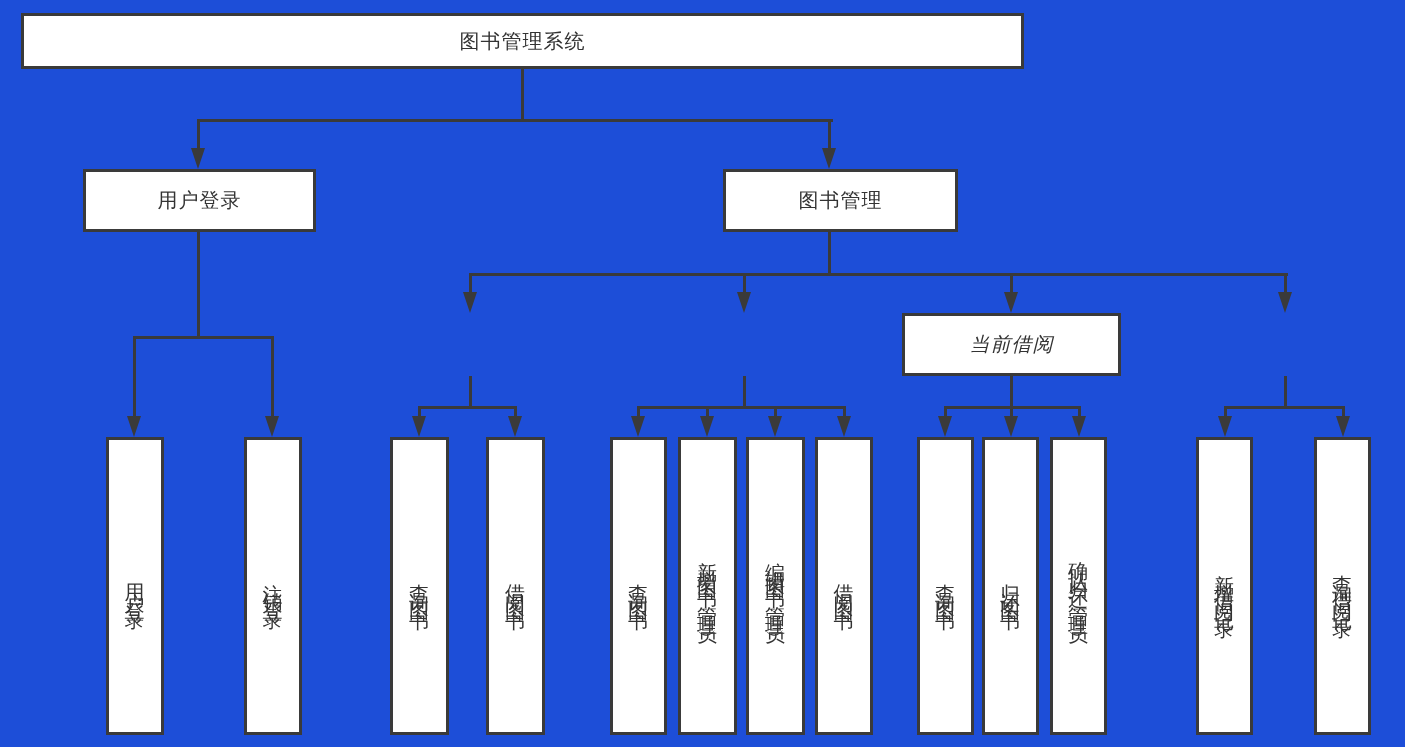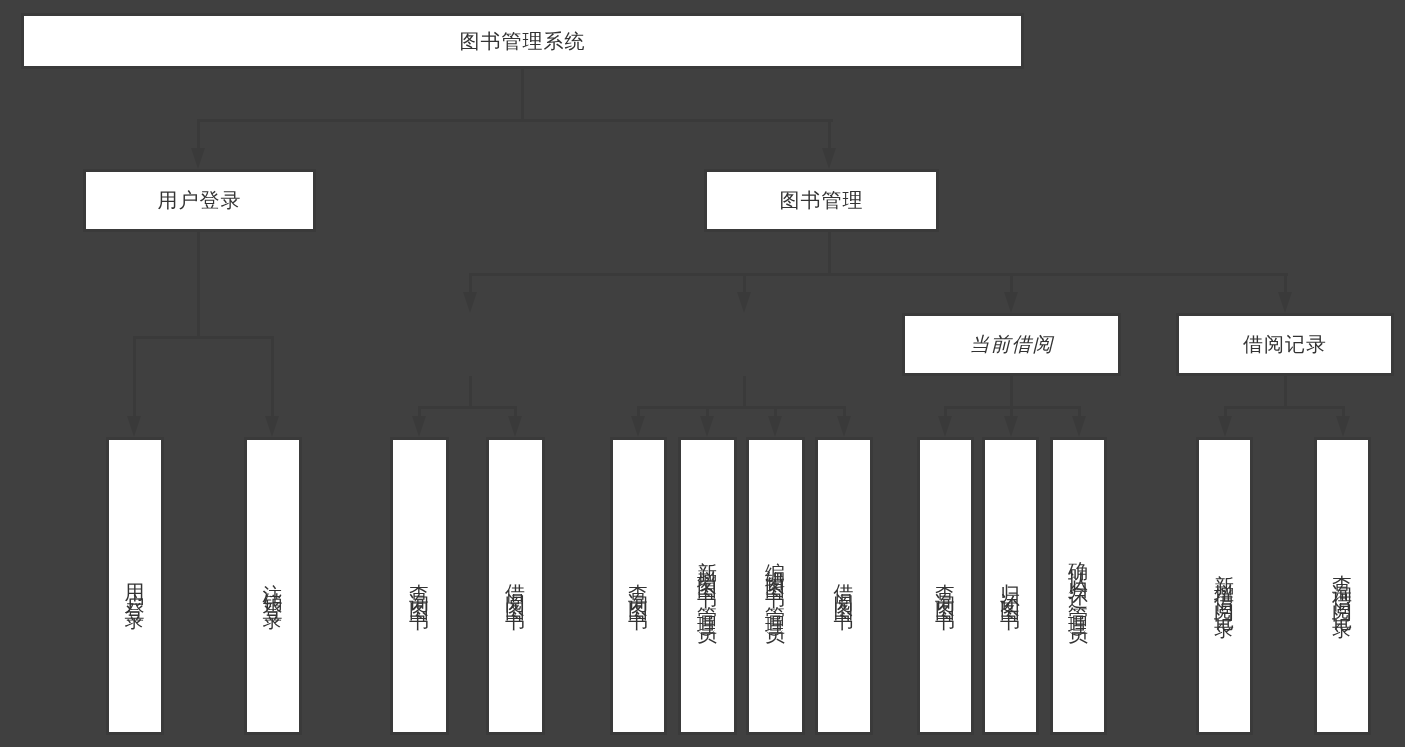--- a/index.html
+++ b/index.html
@@ -1,20 +1,20 @@
 <!DOCTYPE html>
 <html><head>
 <meta charset="utf-8">
 <style>
   html, body { margin: 0; padding: 0; background: #ffffff; }
   #canvas {
     position: relative;
     width: 1405px;
     height: 747px;
-    background: #404040;
+    background: #1d4ed8;
     font-family: "Liberation Sans", "DejaVu Sans", sans-serif;
     overflow: hidden;
   }
   .node {
     position: absolute;
     box-sizing: border-box;
     border: 3px solid #3a3a3a;
     background: #ffffff;
     color: #333333;
     display: flex;
@@ -64,21 +64,21 @@
   <div>
     <div class="line" style="left:521px; top:69px; width:3px; height:50px;"></div>
     <div class="line" style="left:197px; top:119px; width:636px; height:3px;"></div>
     <div class="line" style="left:197px; top:119px; width:3px; height:31px;"></div>
     <div class="arrowhead" style="left:191px; top:148px;"></div>
     <div class="line" style="left:828px; top:119px; width:3px; height:31px;"></div>
     <div class="arrowhead" style="left:822px; top:148px;"></div>
   </div>
 
   <div class="node" style="left:83px; top:169px; width:233px; height:63px;">用户登录</div>
-  <div class="node" style="left:704px; top:169px; width:235px; height:63px;">图书管理</div>
+  <div class="node" style="left:723px; top:169px; width:235px; height:63px;">图书管理</div>
 
   <div>
     <div class="line" style="left:197px; top:232px; width:3px; height:106px;"></div>
     <div class="line" style="left:133px; top:336px; width:141px; height:3px;"></div>
     <div class="line" style="left:133px; top:336px; width:3px; height:82px;"></div>
     <div class="arrowhead" style="left:127px; top:416px;"></div>
     <div class="line" style="left:271px; top:336px; width:3px; height:82px;"></div>
     <div class="arrowhead" style="left:265px; top:416px;"></div>
   </div>
 
@@ -89,21 +89,20 @@
     <div class="arrowhead" style="left:463px; top:292px;"></div>
     <div class="line" style="left:743px; top:273px; width:3px; height:23px;"></div>
     <div class="arrowhead" style="left:737px; top:292px;"></div>
     <div class="line" style="left:1010px; top:273px; width:3px; height:23px;"></div>
     <div class="arrowhead" style="left:1004px; top:292px;"></div>
     <div class="line" style="left:1284px; top:273px; width:3px; height:23px;"></div>
     <div class="arrowhead" style="left:1278px; top:292px;"></div>
   </div>
 
   <div class="node" style="left:902px; top:313px; width:219px; height:63px;font-style:italic;">当前借阅</div>
-  <div class="node" style="left:1176px; top:313px; width:218px; height:63px;">借阅记录</div>
 
   <div>
     <div class="line" style="left:469px; top:376px; width:3px; height:30px;"></div>
     <div class="line" style="left:418px; top:406px; width:99px; height:3px;"></div>
     <div class="line" style="left:418px; top:406px; width:3px; height:12px;"></div>
     <div class="arrowhead" style="left:412px; top:416px;"></div>
     <div class="line" style="left:514px; top:406px; width:3px; height:12px;"></div>
     <div class="arrowhead" style="left:508px; top:416px;"></div>
   </div>
 

